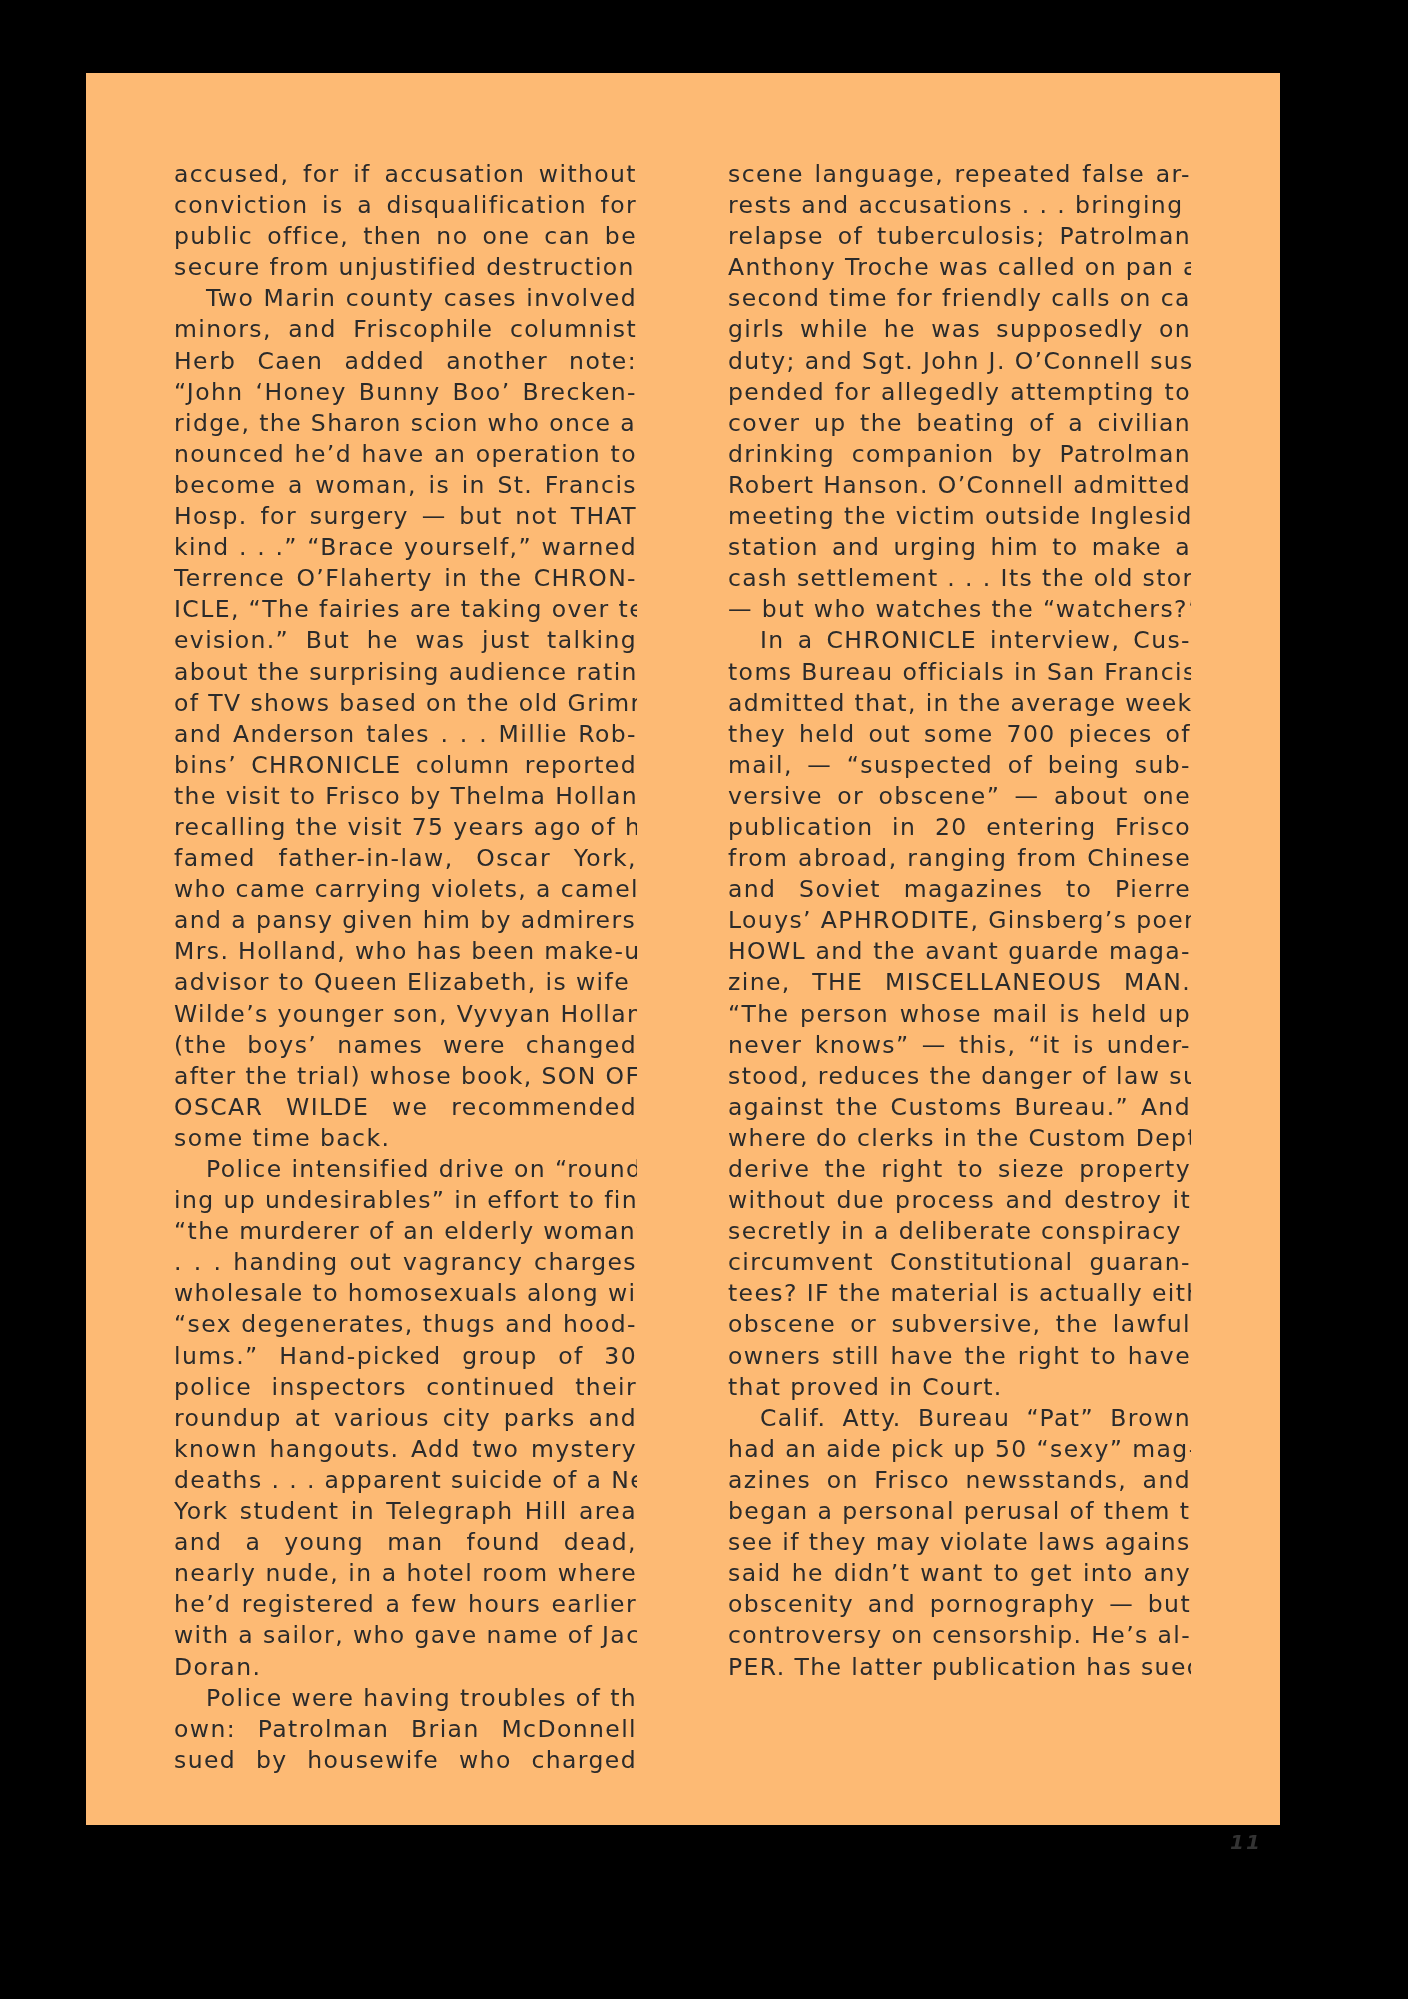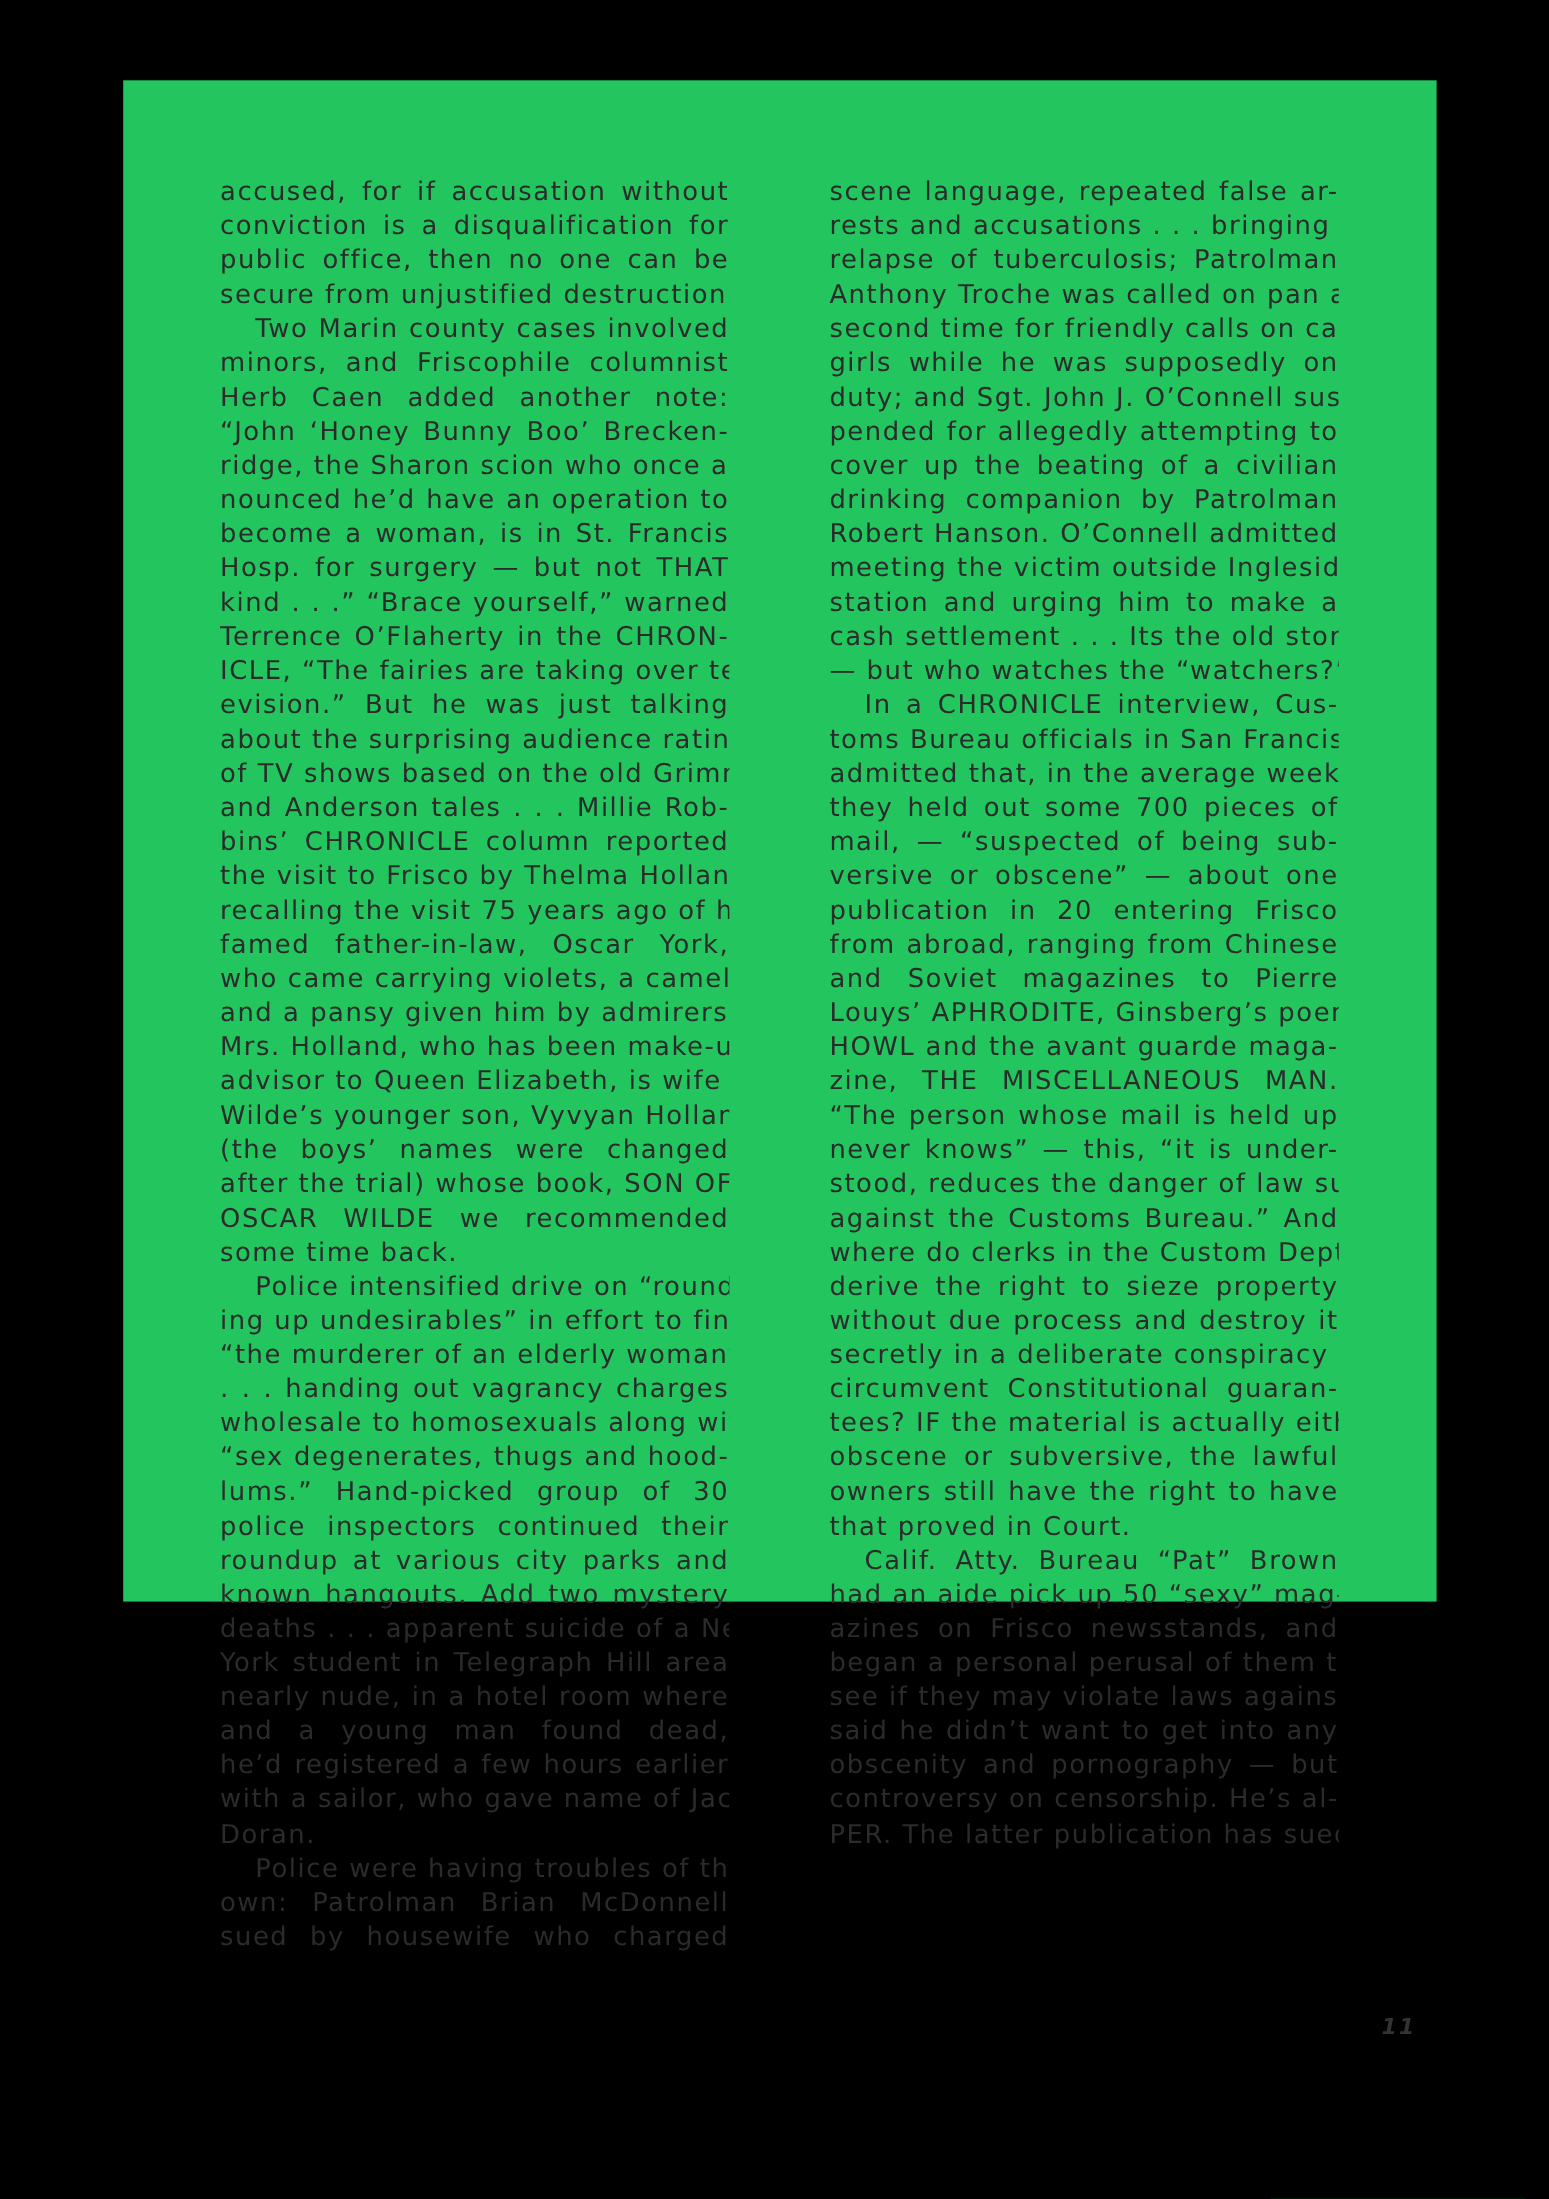--- a/index.html
+++ b/index.html
@@ -1,19 +1,19 @@
 <!DOCTYPE html>
 <html><head>
 <meta charset="utf-8">
 <style>
   html, body { margin:0; padding:0; }
   body { width:1408px; height:1999px; background:#000; position:relative; overflow:hidden;
          font-family:"DejaVu Sans", sans-serif; }
-  .page { position:absolute; left:112px; top:73px; width:1194px; height:1383px;
-          background:#22c55e; }
+  .page { position:absolute; left:86px; top:73px; width:1194px; height:1752px;
+          background:#fdba74; }
   .col { position:absolute; top:86px; width:463px; color:#2b2b2b;
          font-size:23.5px; letter-spacing:1.4px; }
   .col.left { left:88px; }
   .col.right { left:642px; }
   .line { display:block; height:31.1px; line-height:31px; white-space:nowrap;
           text-align:justify; text-align-last:justify; overflow:hidden; }
   .line.last { text-align-last:left; }
   .line.indent { padding-left:32px; }
   .pagenum { position:absolute; left:1108px; top:1757px; font-size:20px; font-style:italic;
              font-weight:bold; color:#333; letter-spacing:2px;margin-left:36px; }
@@ -60,22 +60,22 @@
       <span class="line">“the murderer of an elderly woman”</span>
       <span class="line">. . . handing out vagrancy charges</span>
       <span class="line">wholesale to homosexuals along with</span>
       <span class="line">“sex degenerates, thugs and hood-</span>
       <span class="line">lums.” Hand-picked group of 30</span>
       <span class="line">police inspectors continued their</span>
       <span class="line">roundup at various city parks and</span>
       <span class="line">known hangouts. Add two mystery</span>
       <span class="line">deaths . . . apparent suicide of a New</span>
       <span class="line">York student in Telegraph Hill area</span>
+      <span class="line">and a young man found dead,</span>
       <span class="line">nearly nude, in a hotel room where</span>
-      <span class="line">and a young man found dead,</span>
       <span class="line">he’d registered a few hours earlier</span>
       <span class="line">with a sailor, who gave name of Jack</span>
       <span class="line last">Doran.</span>
       <span class="line indent">Police were having troubles of their</span>
       <span class="line">own: Patrolman Brian McDonnell</span>
       <span class="line">sued by housewife who charged</span>
     </div>
   <div class="col right">
       <span class="line">scene language, repeated false ar-</span>
       <span class="line">rests and accusations . . . bringing on</span>

